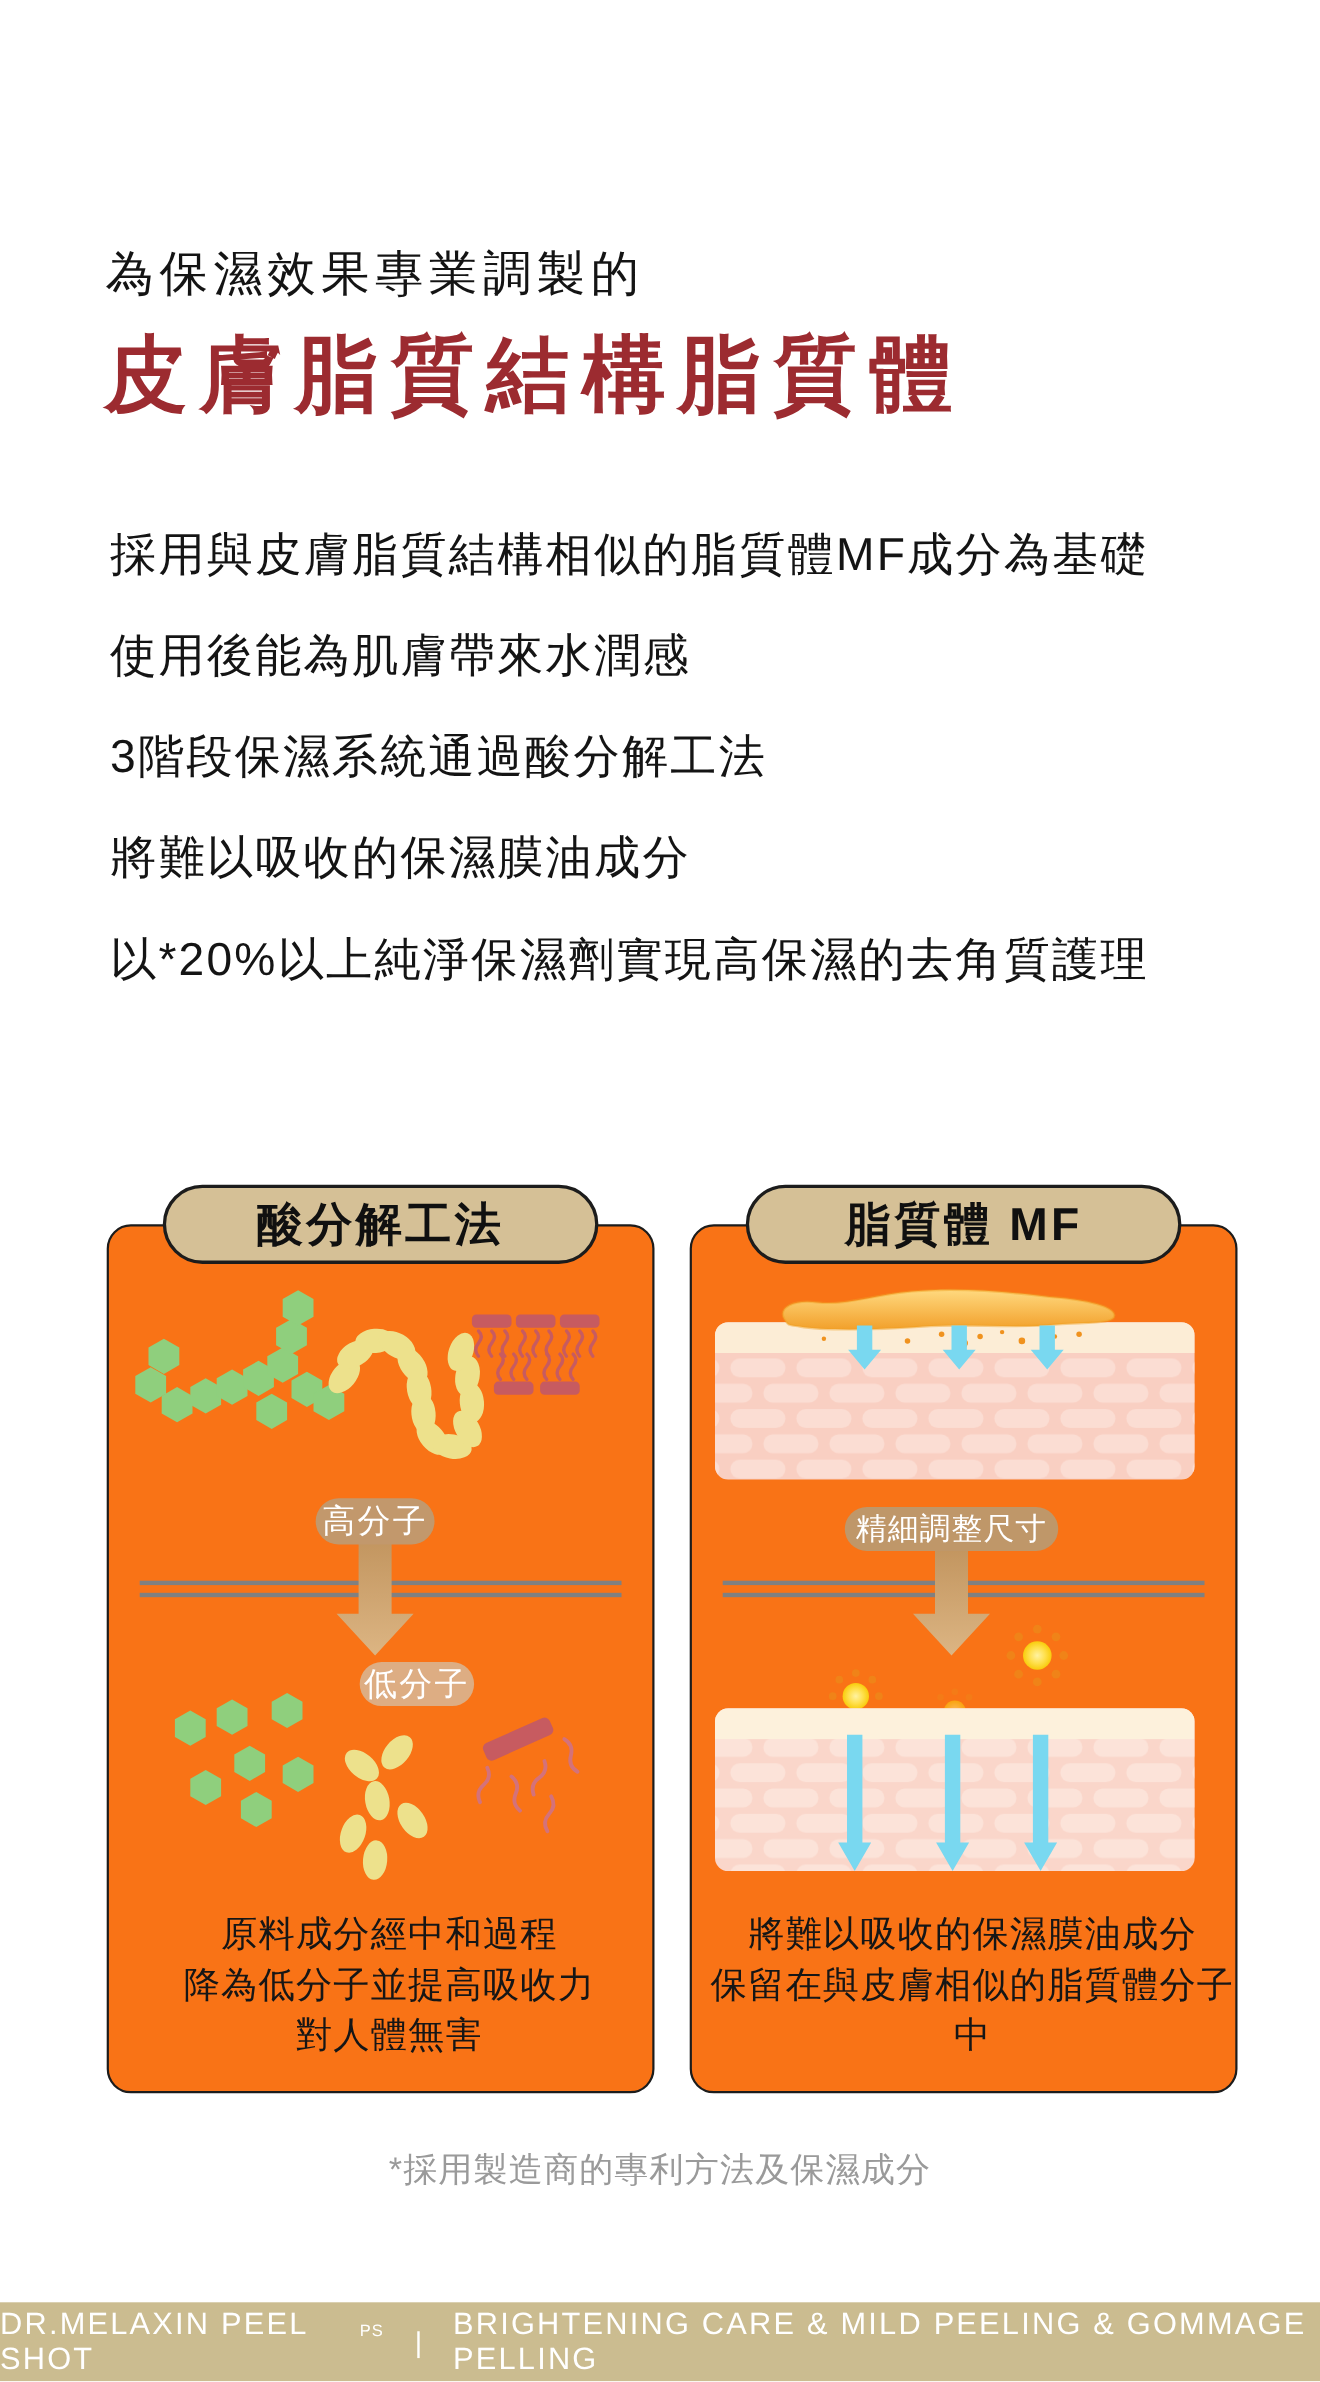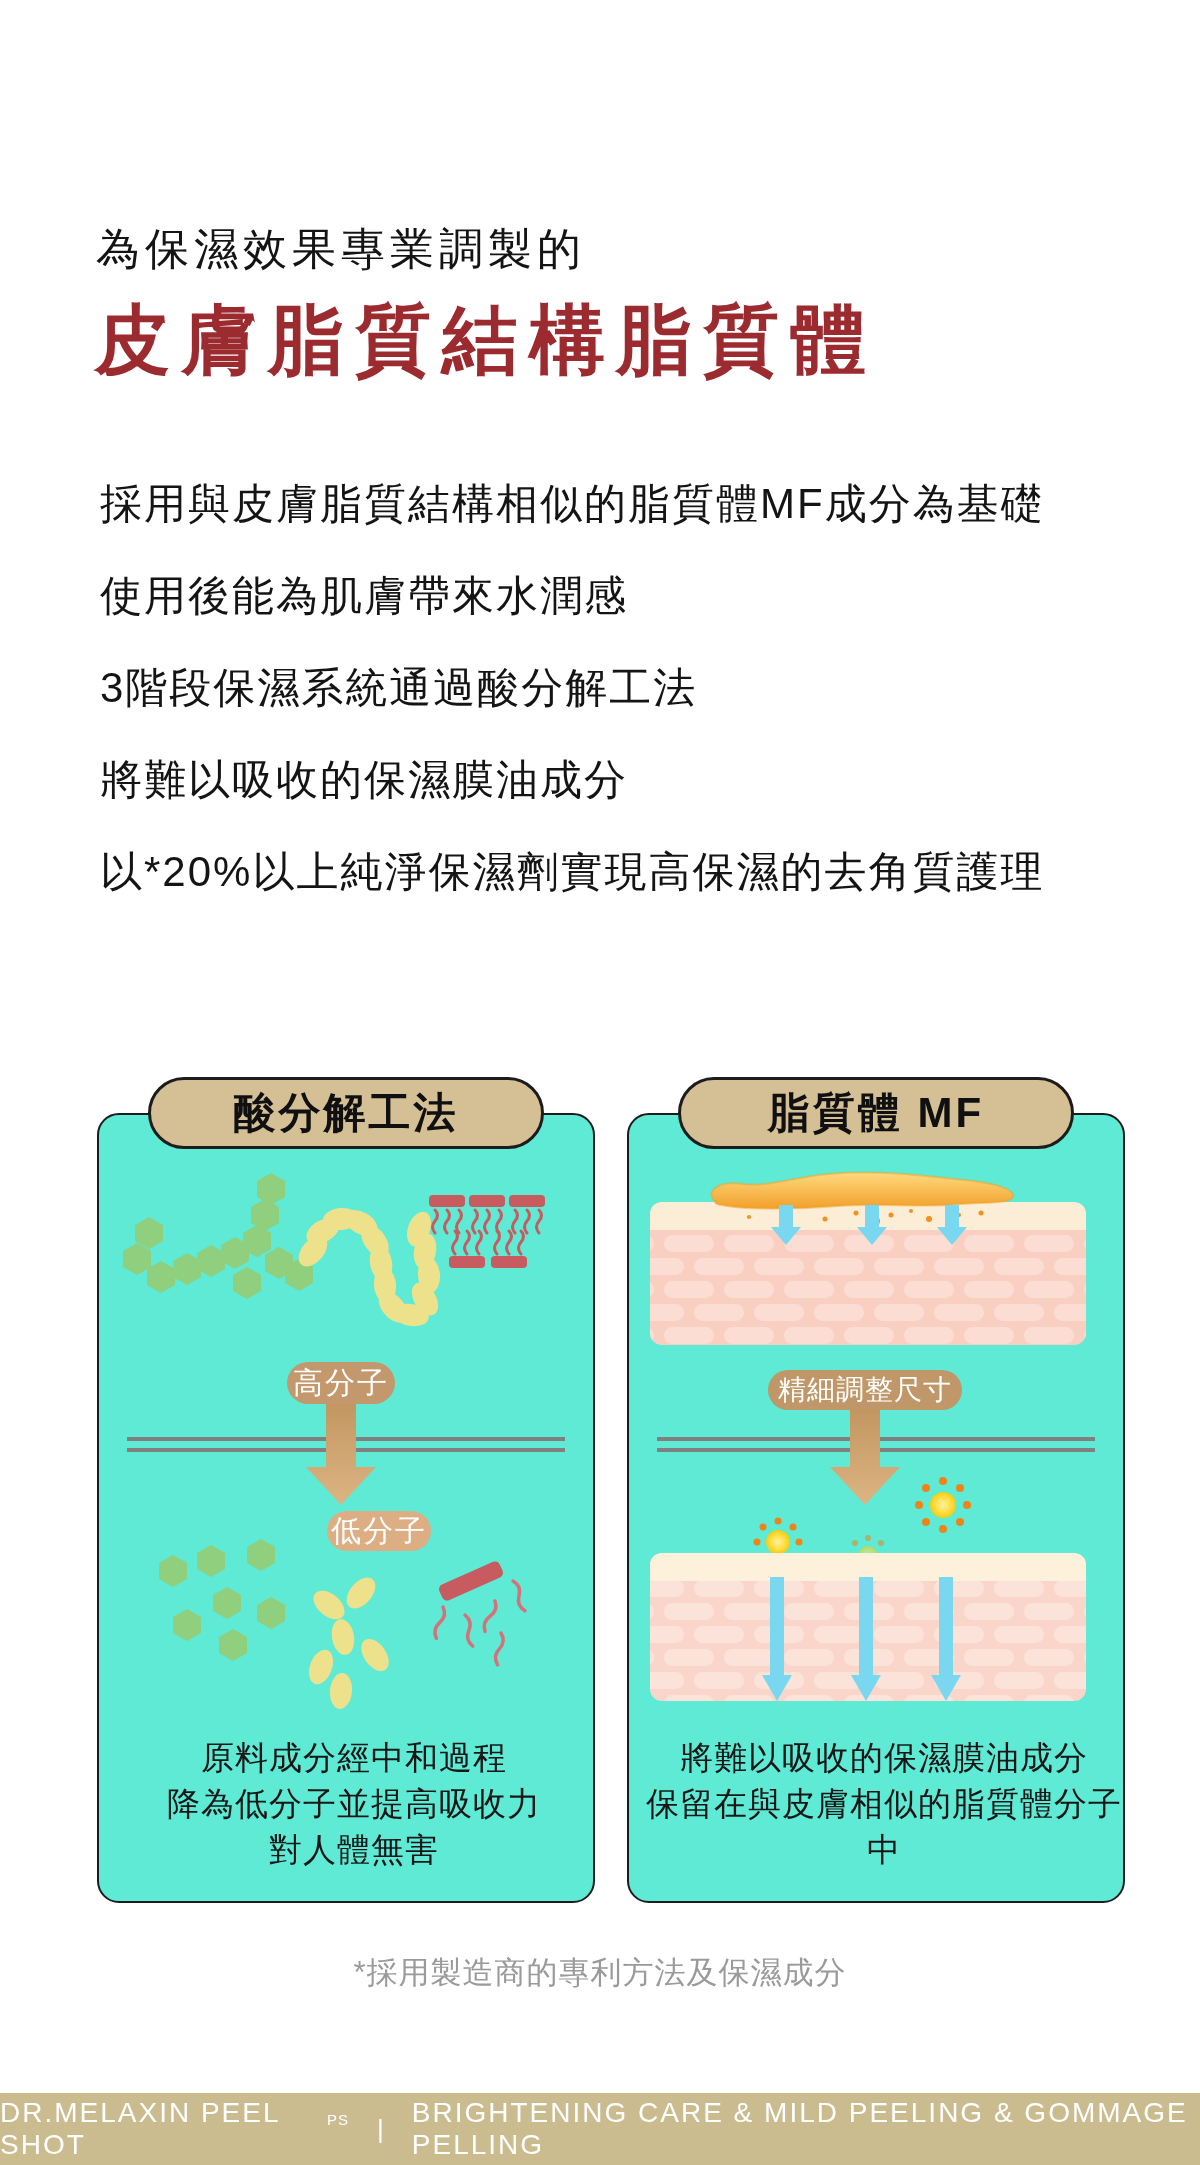--- a/index.html
+++ b/index.html
@@ -6,21 +6,21 @@
   body{font-family:"Liberation Sans","DejaVu Sans",sans-serif;}
   .page{position:relative;width:1200px;height:2165px;background:#fff;overflow:hidden;}
 
   .subtitle{position:absolute;left:96px;top:220px;font-size:44px;letter-spacing:5px;
     font-weight:500;color:var(--text-dark);}
   .title{position:absolute;left:94px;top:290px;margin:0;font-size:76px;font-weight:900;
     letter-spacing:11px;color:var(--title-red);}
   .body-copy{position:absolute;left:100px;top:458px;font-size:42px;line-height:92px;
     letter-spacing:2px;color:var(--text-dark);}
 
-  .card{position:absolute;top:1113px;width:498px;height:790px;background:#5eead4;
+  .card{position:absolute;top:1113px;width:498px;height:790px;background:#f97316;
     border:2.5px solid var(--outline-dark);border-radius:22px;box-sizing:border-box;}
   .card-left{left:97px;}
   .card-right{left:627px;}
   .card-pill{position:absolute;top:-38px;left:50%;transform:translateX(-50%);
     width:396px;height:72px;background:var(--header-pill-bg);border:3px solid var(--outline-dark);
     border-radius:38px;display:flex;align-items:center;justify-content:center;
     font-size:42px;font-weight:700;letter-spacing:3px;color:#101010;box-sizing:border-box;z-index:3;}
   .card .art{position:absolute;left:0;top:0;width:100%;height:100%;z-index:1;}
 
   .mol-label{position:absolute;display:flex;align-items:center;justify-content:center;

